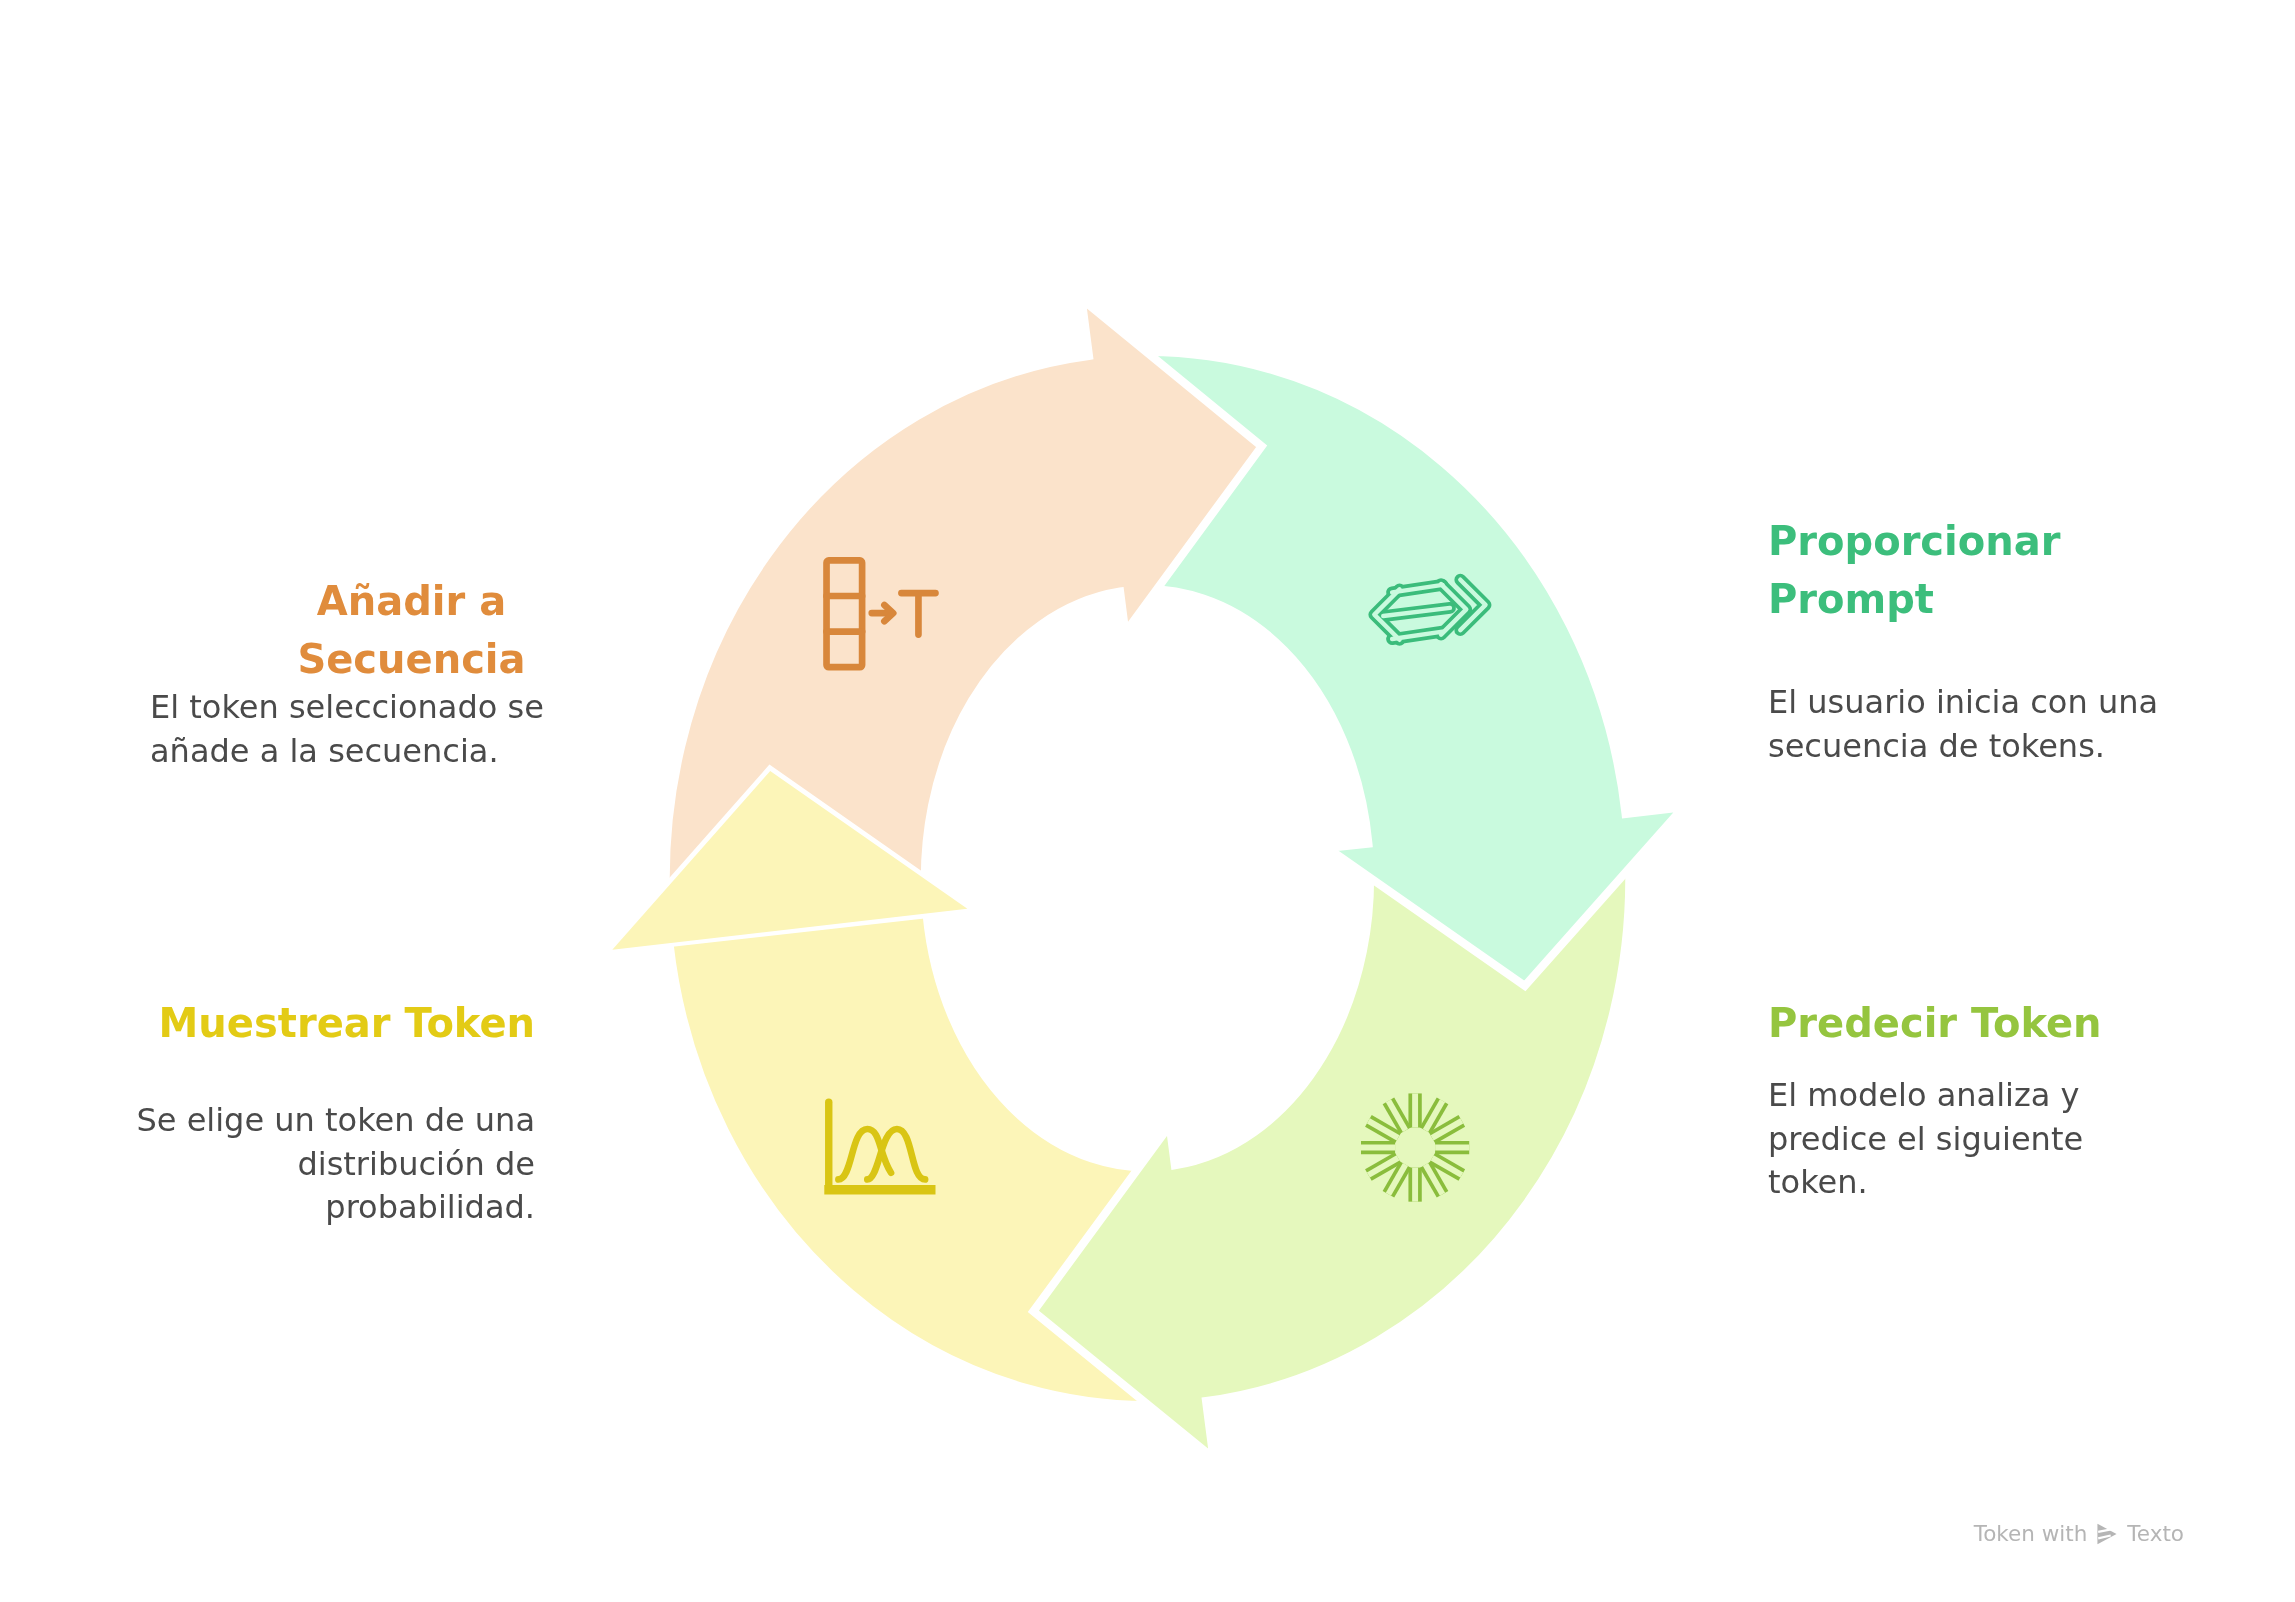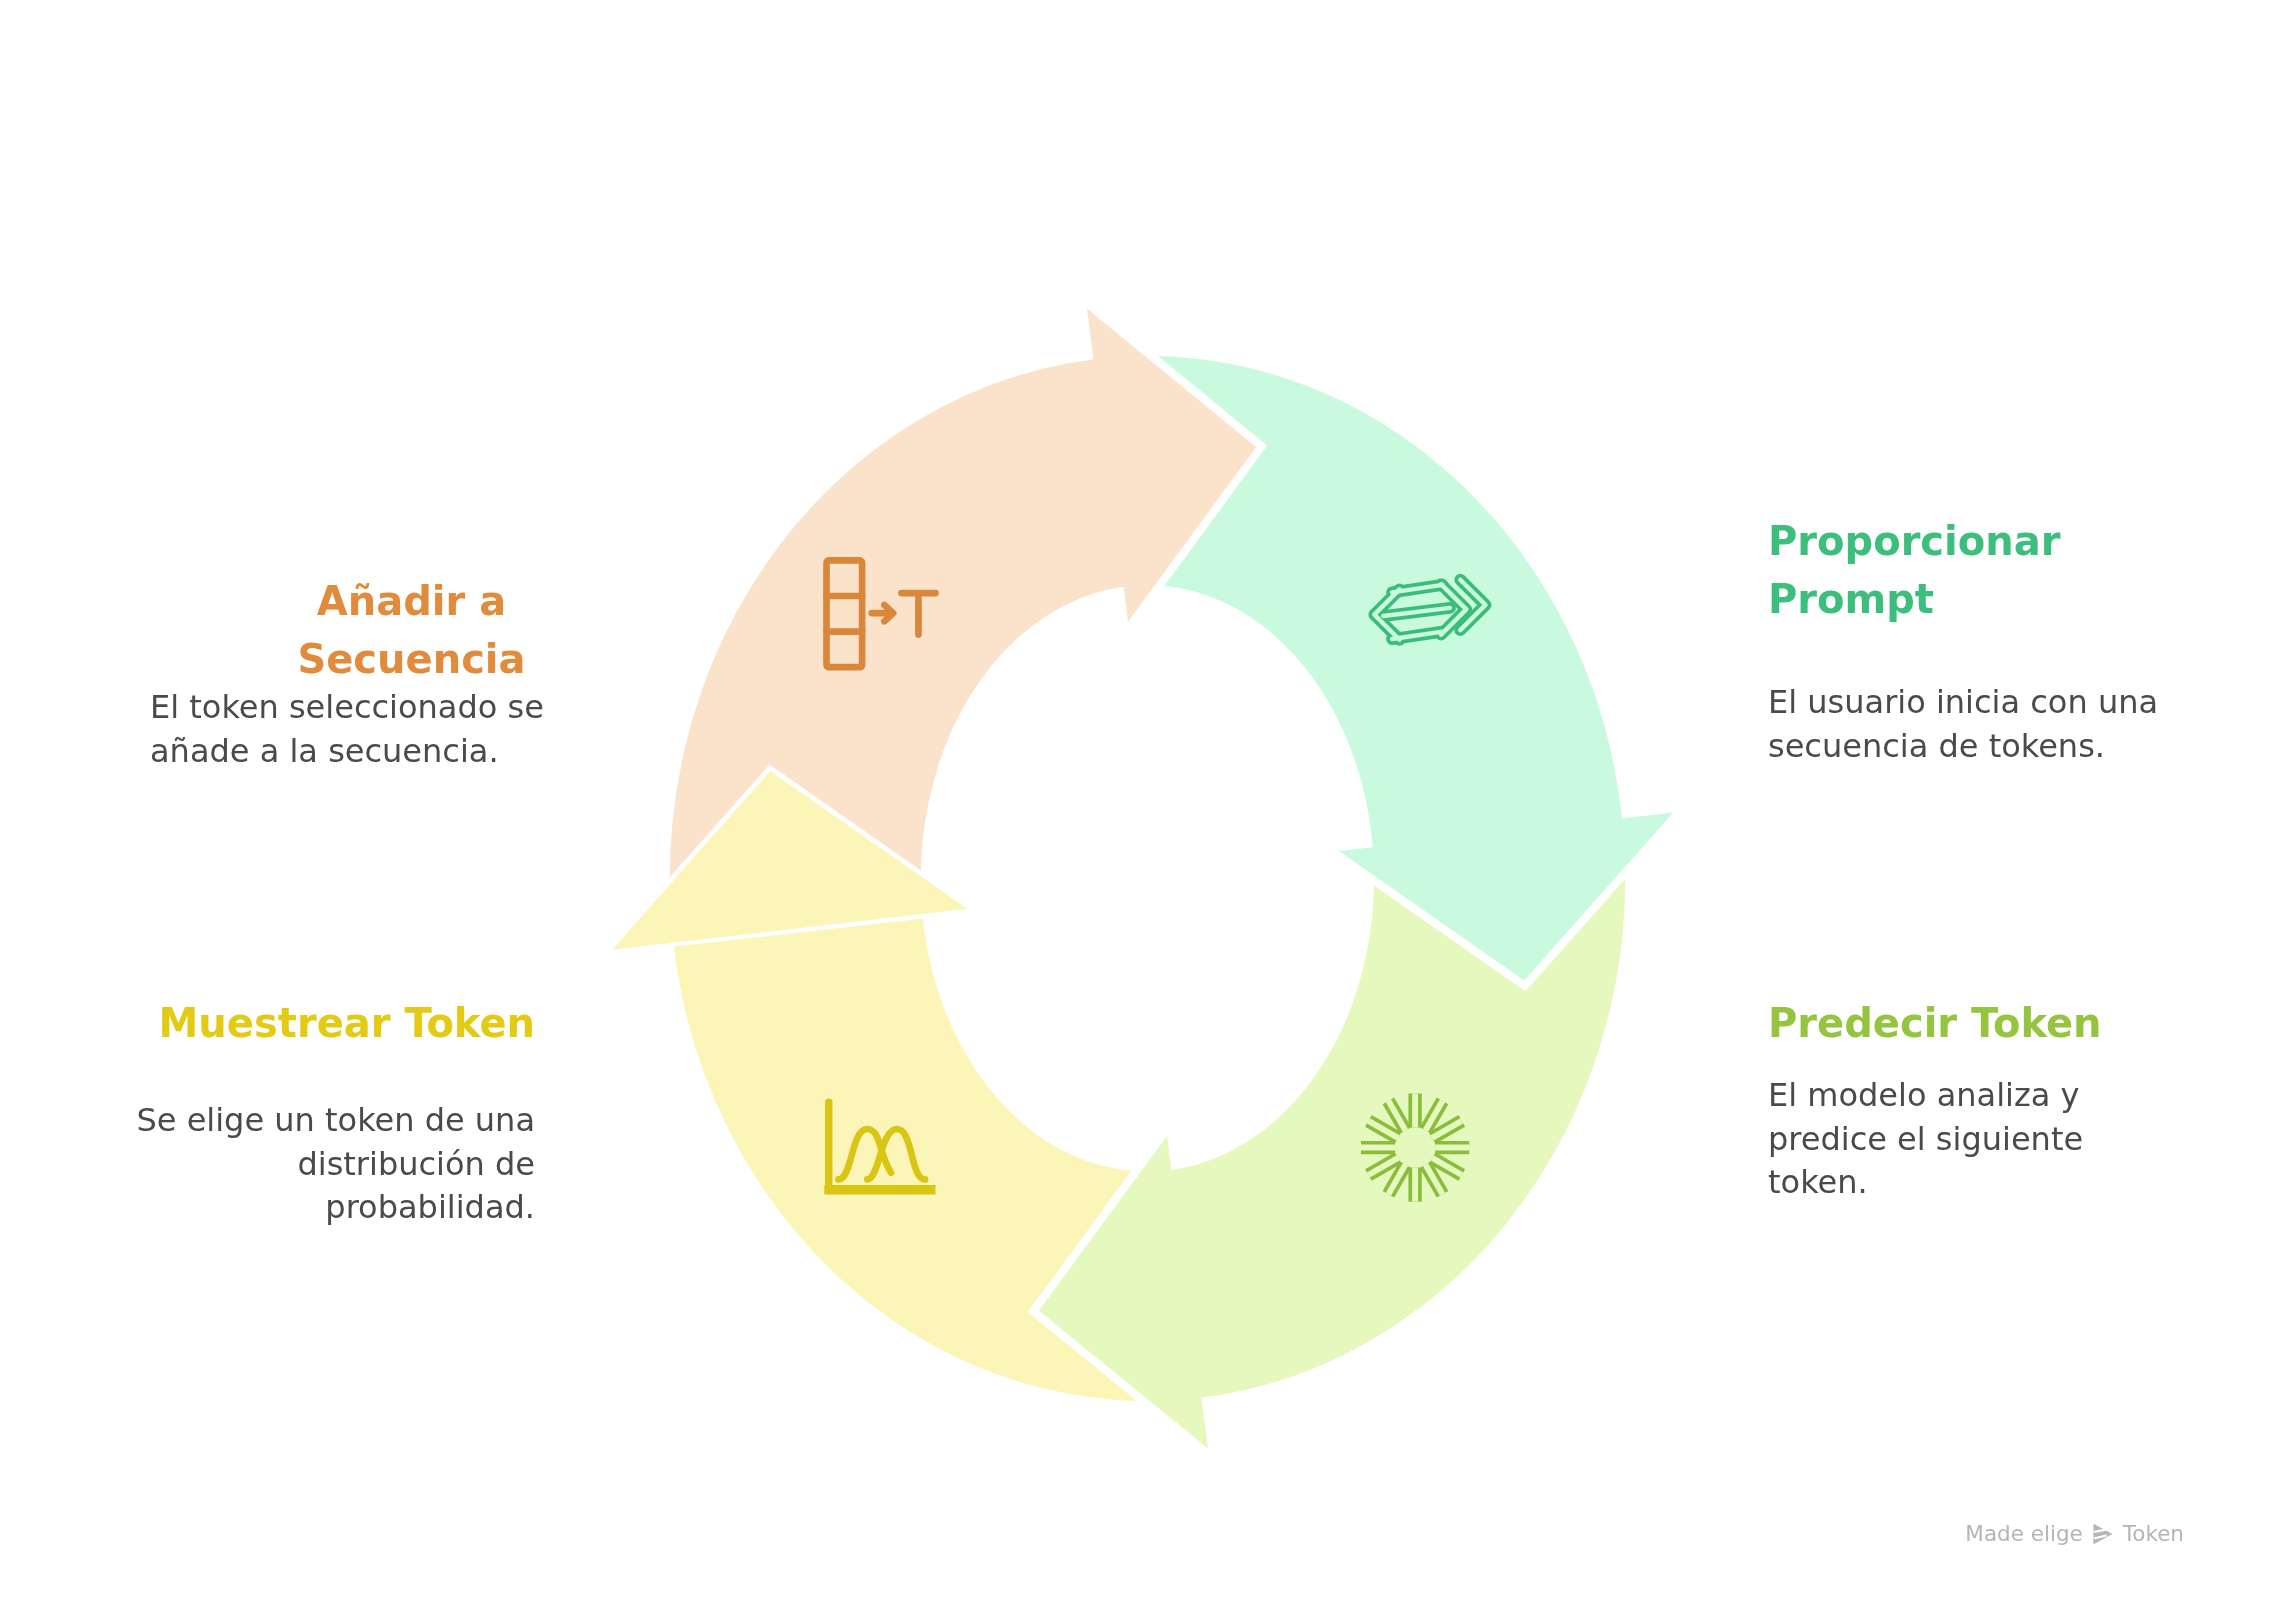--- a/index.html
+++ b/index.html
@@ -107,23 +107,23 @@
   <div class="step-heading" style="left: 1768px; top: 512px; width: 386px; color: rgb(60, 190, 124);">Proporcionar Prompt</div>
   <div class="step-desc" style="left: 1768px; top: 681px; width: 415px; color: rgb(74, 74, 74);">El usuario inicia con una secuencia de tokens.</div>
 
   <div class="step-heading" style="left: 1768px; top: 994px; width: 386px; color: rgb(149, 197, 63);">Predecir Token</div>
   <div class="step-desc" style="left: 1768px; top: 1074px; width: 371px; color: rgb(74, 74, 74);">El modelo analiza y predice el siguiente token.</div>
 
   <div class="step-heading align-r" style="left: 90px; top: 994px; width: 445px; color: rgb(227, 203, 21);">Muestrear Token</div>
   <div class="step-desc align-r" style="left: 120px; top: 1099px; width: 415px; color: rgb(74, 74, 74);">Se elige un token de una distribución de probabilidad.</div>
 
   <div class="footer" style="color: rgb(181, 181, 181);">
-    <span>Made elige</span>
+    <span>Token with</span>
     <svg class="logo" width="22" height="24" viewBox="0 0 30 32">
       <polygon points="2,2 28,16 2,30" style="fill: rgb(181, 181, 181);"></polygon>
       <line x1="3" y1="13" x2="24" y2="9" stroke="#ffffff" stroke-width="3"></line>
       <line x1="3" y1="22" x2="20" y2="18" stroke="#ffffff" stroke-width="3"></line>
     </svg>
-    <span>Token</span>
+    <span>Texto</span>
   </div>
 
 </div>
 
 
 </body></html>

